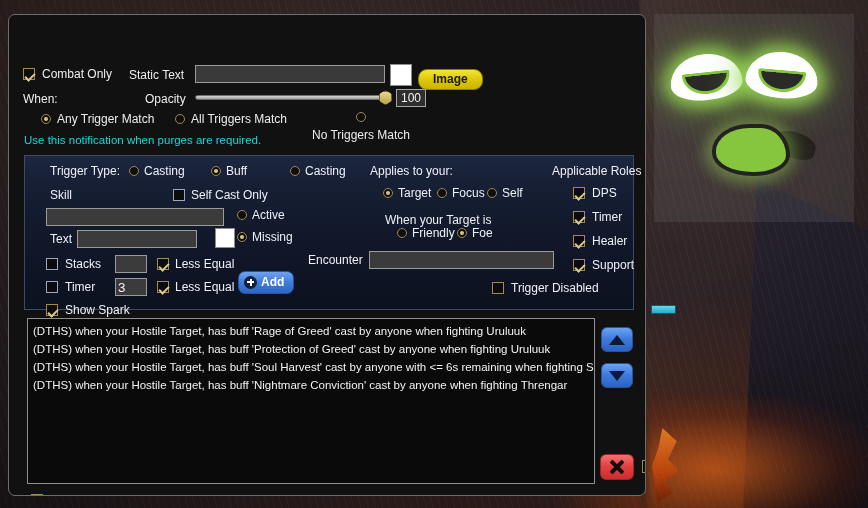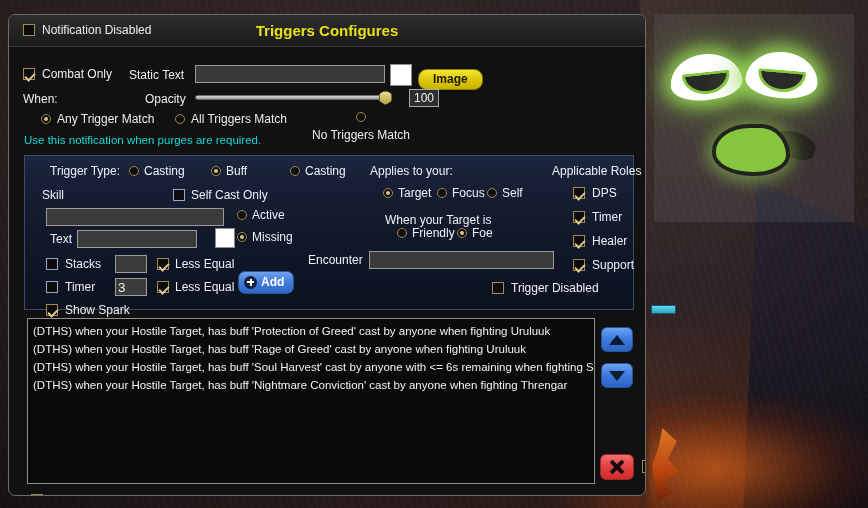--- a/index.html
+++ b/index.html
@@ -355,27 +355,20 @@
       <div class="pupil"></div>
     </div>
     <div class="tongue-tip"></div>
     <div class="tongue"></div>
   </div>
 
   <div class="teal-chip"></div>
 
   <div class="window">
 
-    <div class="titlebar">
-      <div class="notif-cb">
-        <span class="cb"></span>
-        <span class="lbl">Notification Disabled</span>
-      </div>
-      <div class="title-text">Triggers Configures</div>
-    </div>
 
     <div class="row" style="left:14px; top:52px; gap:7px;">
       <span class="cb on"></span>
       <span class="lbl">Combat Only</span>
     </div>
     <div class="row" style="left:120px; top:53px;">
       <span class="lbl">Static Text</span>
     </div>
     <input class="txtfield" style="position: absolute; left: 186px; top: 50px; width: 190px; color: rgb(240, 240, 240);" value="">
     <div class="swatch" style="position:absolute; left:381px; top:49px;"></div>
@@ -384,21 +377,21 @@
     <div class="row" style="left:14px; top:77px;">
       <span class="lbl">When:</span>
     </div>
     <div class="row" style="left:136px; top:77px;">
       <span class="lbl">Opacity</span>
     </div>
     <div style="position:absolute; left:186px; top:80px; width:190px;">
       <div class="slider-track"></div>
       <div class="slider-knob"></div>
     </div>
-    <div class="numbox" style="position:absolute; left:400px; top:74px;text-align:center;">100</div>
+    <div class="numbox" style="position:absolute; left:387px; top:74px;text-align:center;">100</div>
 
     <div class="row" style="left:32px; top:97px; gap:6px;">
       <span class="rb on"></span>
       <span class="lbl">Any Trigger Match</span>
     </div>
     <div class="row" style="left:166px; top:97px; gap:6px;">
       <span class="rb"></span>
       <span class="lbl">All Triggers Match</span>
     </div>
     <div class="row" style="left:303px; top:97px; gap:6px;flex-direction:column;">
@@ -426,21 +419,21 @@
         <span class="lbl">Casting</span>
       </div>
 
       <div class="bp-row" style="left:345px; top:8px;">
         <span class="lbl">Applies to your:</span>
       </div>
       <div class="bp-row" style="left:527px; top:8px;">
         <span class="lbl">Applicable Roles</span>
       </div>
 
-      <div class="bp-row" style="left:17px; top:32px;">
+      <div class="bp-row" style="left:25px; top:32px;">
         <span class="lbl">Skill</span>
       </div>
       <div class="bp-row" style="left:148px; top:32px; gap:6px;">
         <span class="cb blue"></span>
         <span class="lbl">Self Cast Only</span>
       </div>
       <input class="bp-field" style="position: absolute; left: 21px; top: 52px; width: 178px; color: rgb(240, 240, 240);" value="">
 
       <div class="bp-row" style="left:25px; top:76px;">
         <span class="lbl">Text</span>
@@ -534,22 +527,22 @@
         <span class="cb on"></span>
         <span class="lbl">Healer</span>
       </div>
       <div class="bp-row" style="left:548px; top:102px; gap:7px;">
         <span class="cb on"></span>
         <span class="lbl">Support</span>
       </div>
     </div>
 
     <div class="listbox">
+      <div class="listitem">(DTHS) when your Hostile Target, has buff 'Rage of Greed' cast by anyone    when fighting Uruluuk</div>
       <div class="listitem">(DTHS) when your Hostile Target, has buff 'Protection of Greed' cast by anyone    when fighting Uruluuk</div>
-      <div class="listitem">(DTHS) when your Hostile Target, has buff 'Rage of Greed' cast by anyone    when fighting Uruluuk</div>
       <div class="listitem">(DTHS) when your Hostile Target, has buff 'Soul Harvest' cast by anyone    with &lt;= 6s remaining when fighting Sic</div>
       <div class="listitem">(DTHS) when your Hostile Target, has buff 'Nightmare Conviction' cast by anyone    when fighting Threngar</div>
     </div>
 
     <div class="navbtn up" style="left:592px; top:312px;">
       <span class="tri"></span>
     </div>
     <div class="navbtn down" style="left:592px; top:348px;">
       <span class="tri"></span>
     </div>

